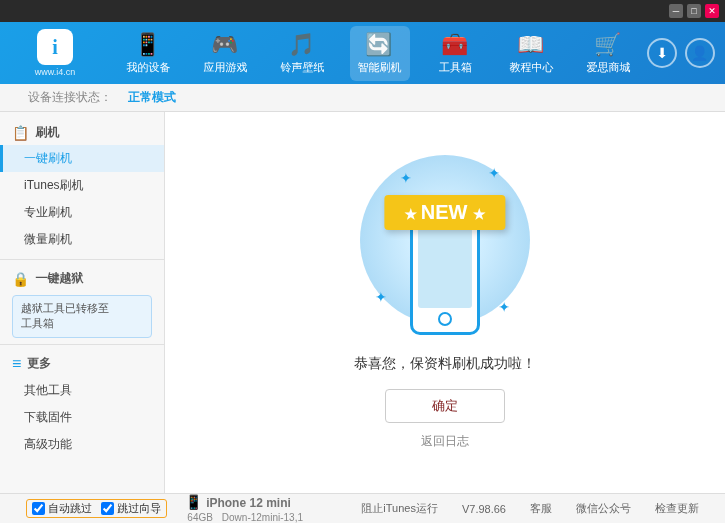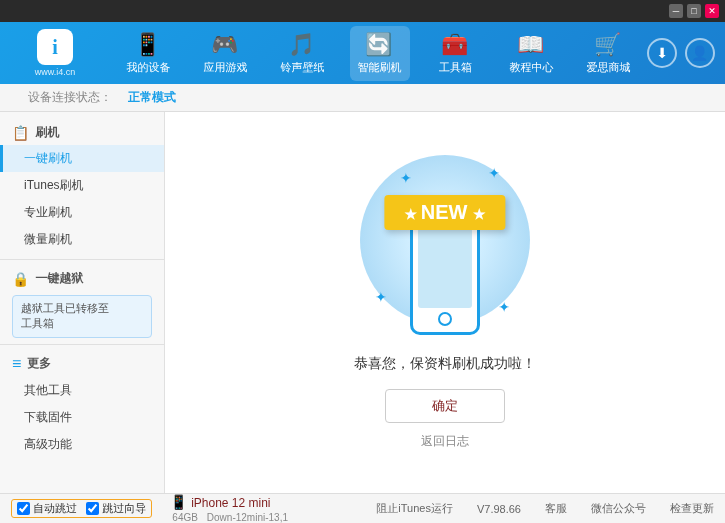--- a/index.html
+++ b/index.html
@@ -228,38 +228,38 @@
       color: #888; font-size: 12px; cursor: pointer;
     }
 
     
     .bottom-bar {
       height: 30px;
       background: #f5f5f5;
       border-top: 1px solid #ddd;
       display: flex;
       align-items: center;
-      padding: 0 11px;
+      padding: 0 26px;
     }
     .bottom-left {
       display: flex; gap: 8px; align-items: center;
     }
     .checkbox-group {
       display: flex; align-items: center; gap: 3px;
       border: 1px solid #f5a623;
       border-radius: 3px;
       padding: 1px 5px;
     }
     .checkbox-group input[type="checkbox"] { cursor: pointer; }
     .checkbox-group label { font-size: 11px; color: #333; cursor: pointer; }
 
     .device-info {
       margin-left: 10px;
     }
-    .device-name { font-size: 12px; color: #7f1d1d; font-weight: normal; margin-top: 24px; }
+    .device-name { font-size: 12px; color: #737373; font-weight: bold; margin-top: 24px; }
     .device-detail { font-size: 10px; color: #888; }
 
     .bottom-right {
       margin-left: auto;
       display: flex; gap: 24px; align-items: center;
       font-size: 11px; color: #666;
     }
     .bottom-status { display: flex; align-items: center; gap: 3px; }
     .itunes-status {
       font-size: 11px; color: #666;

